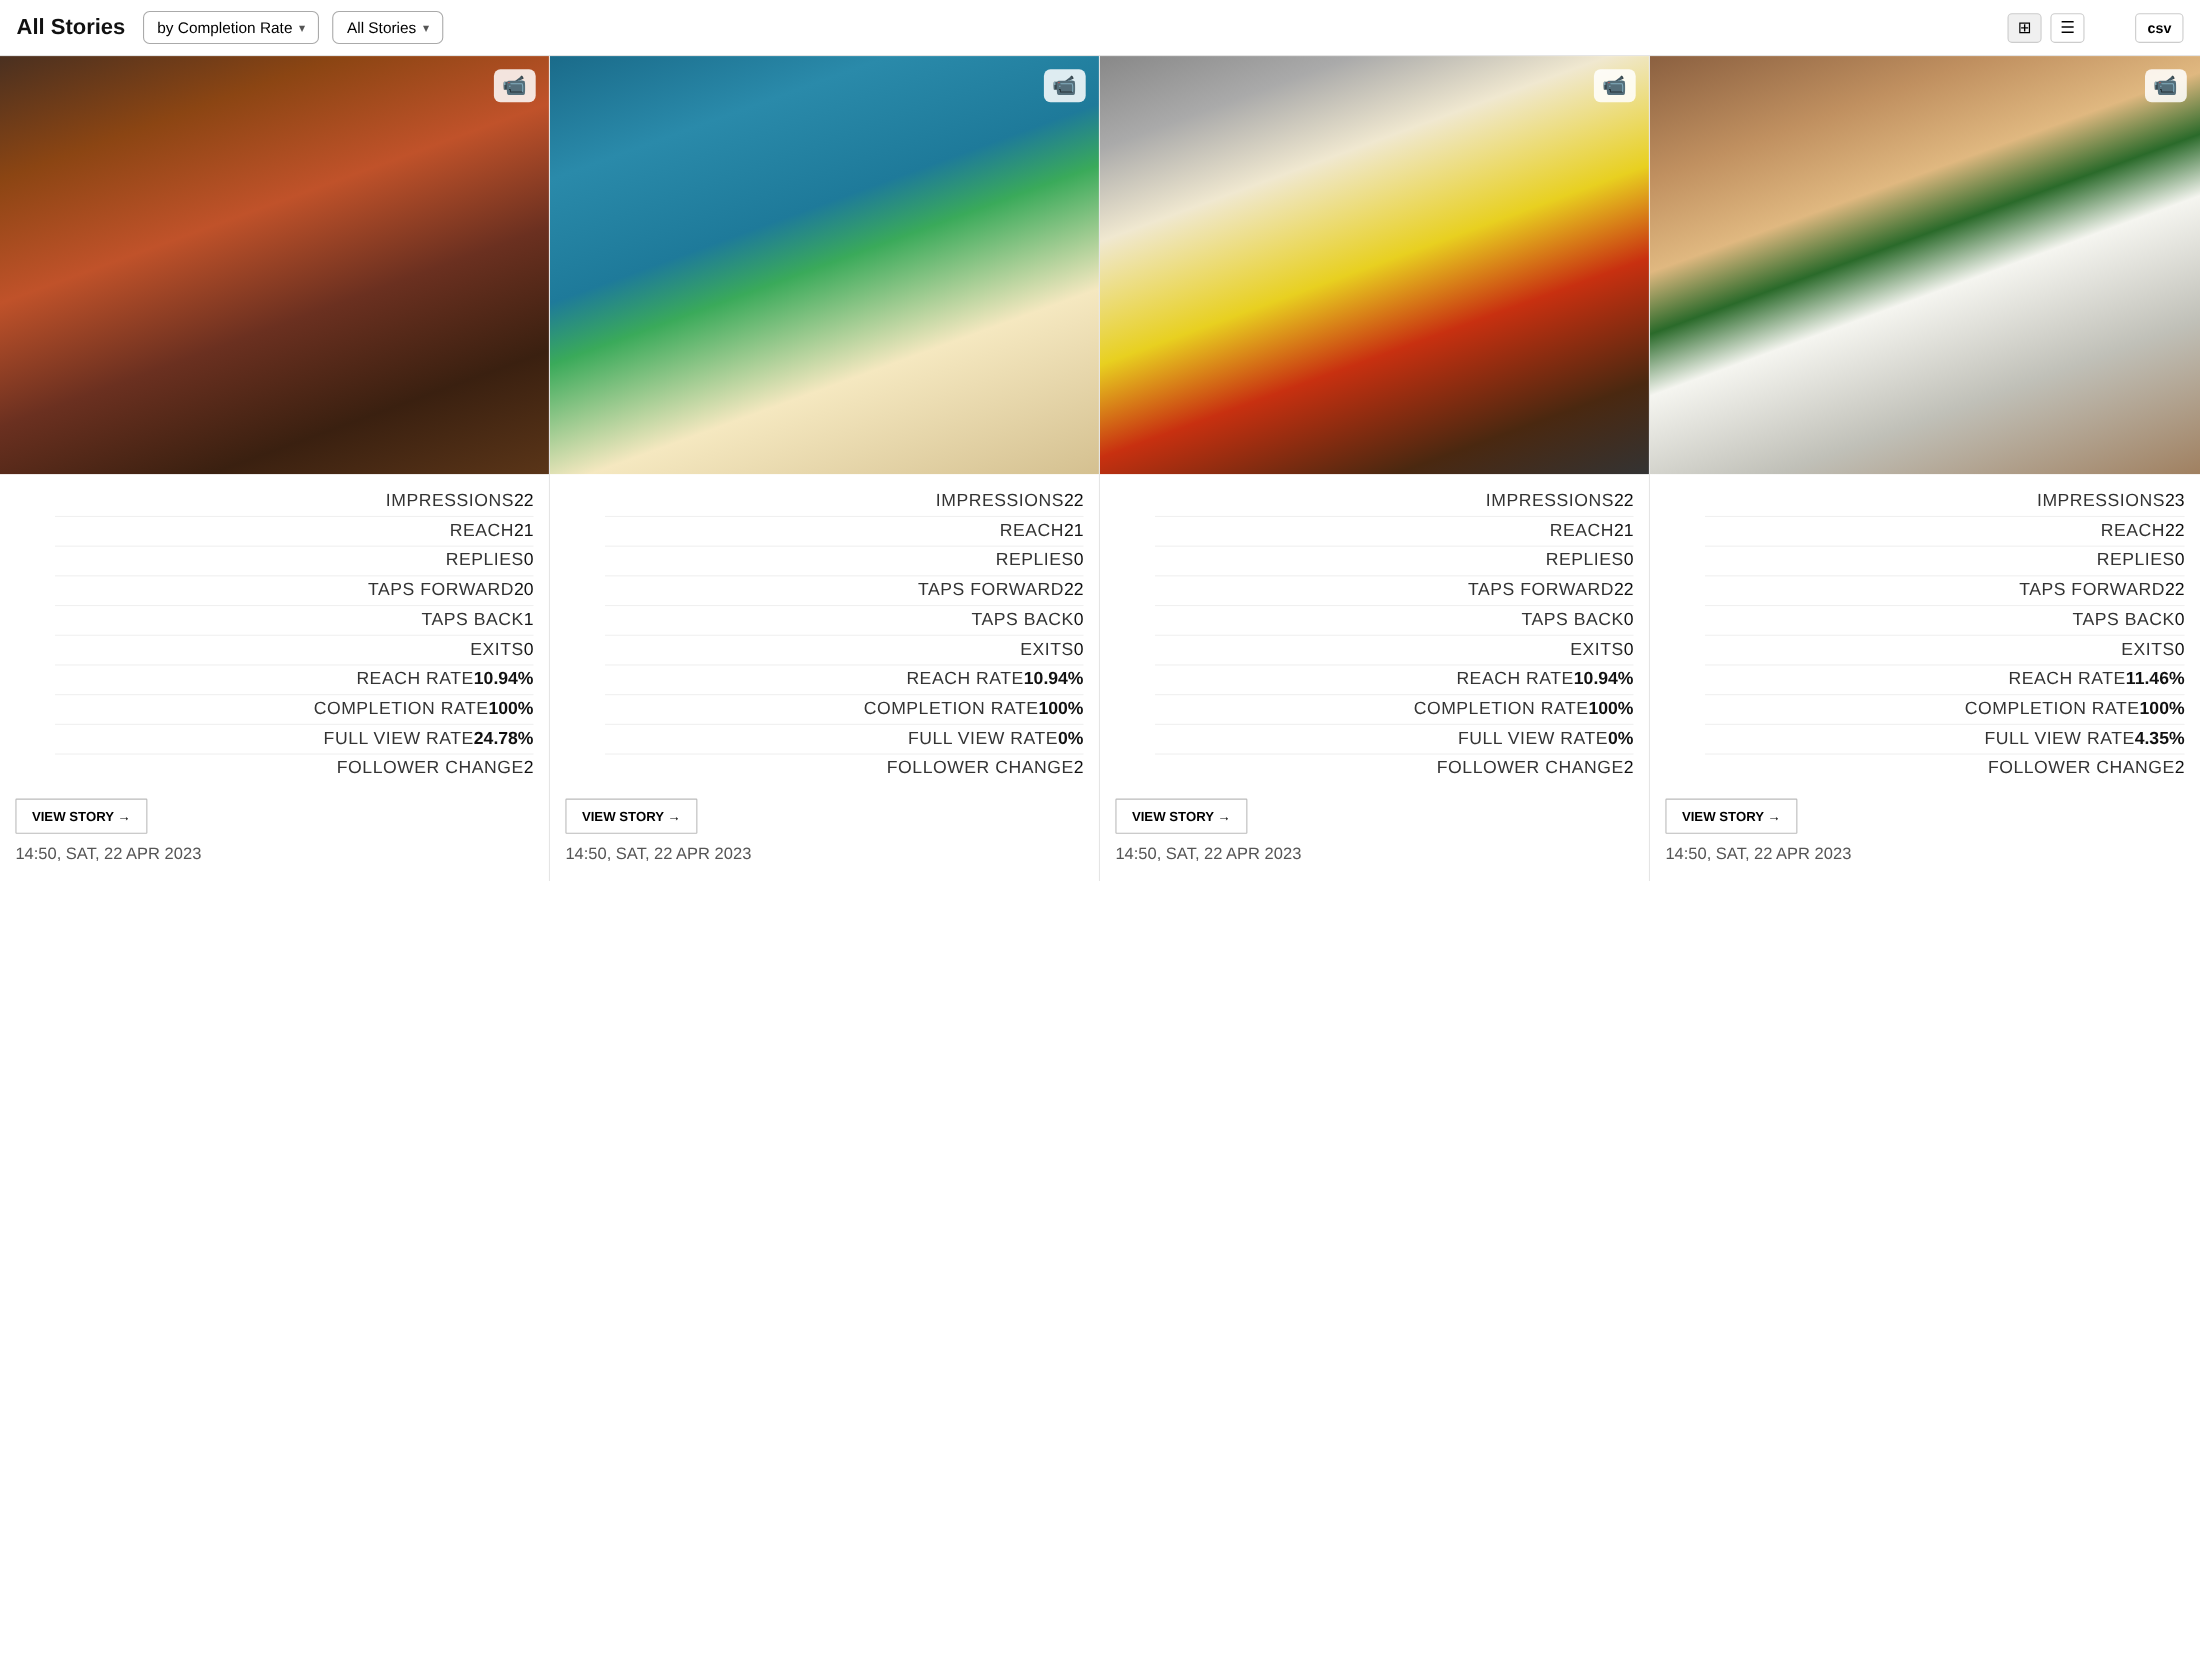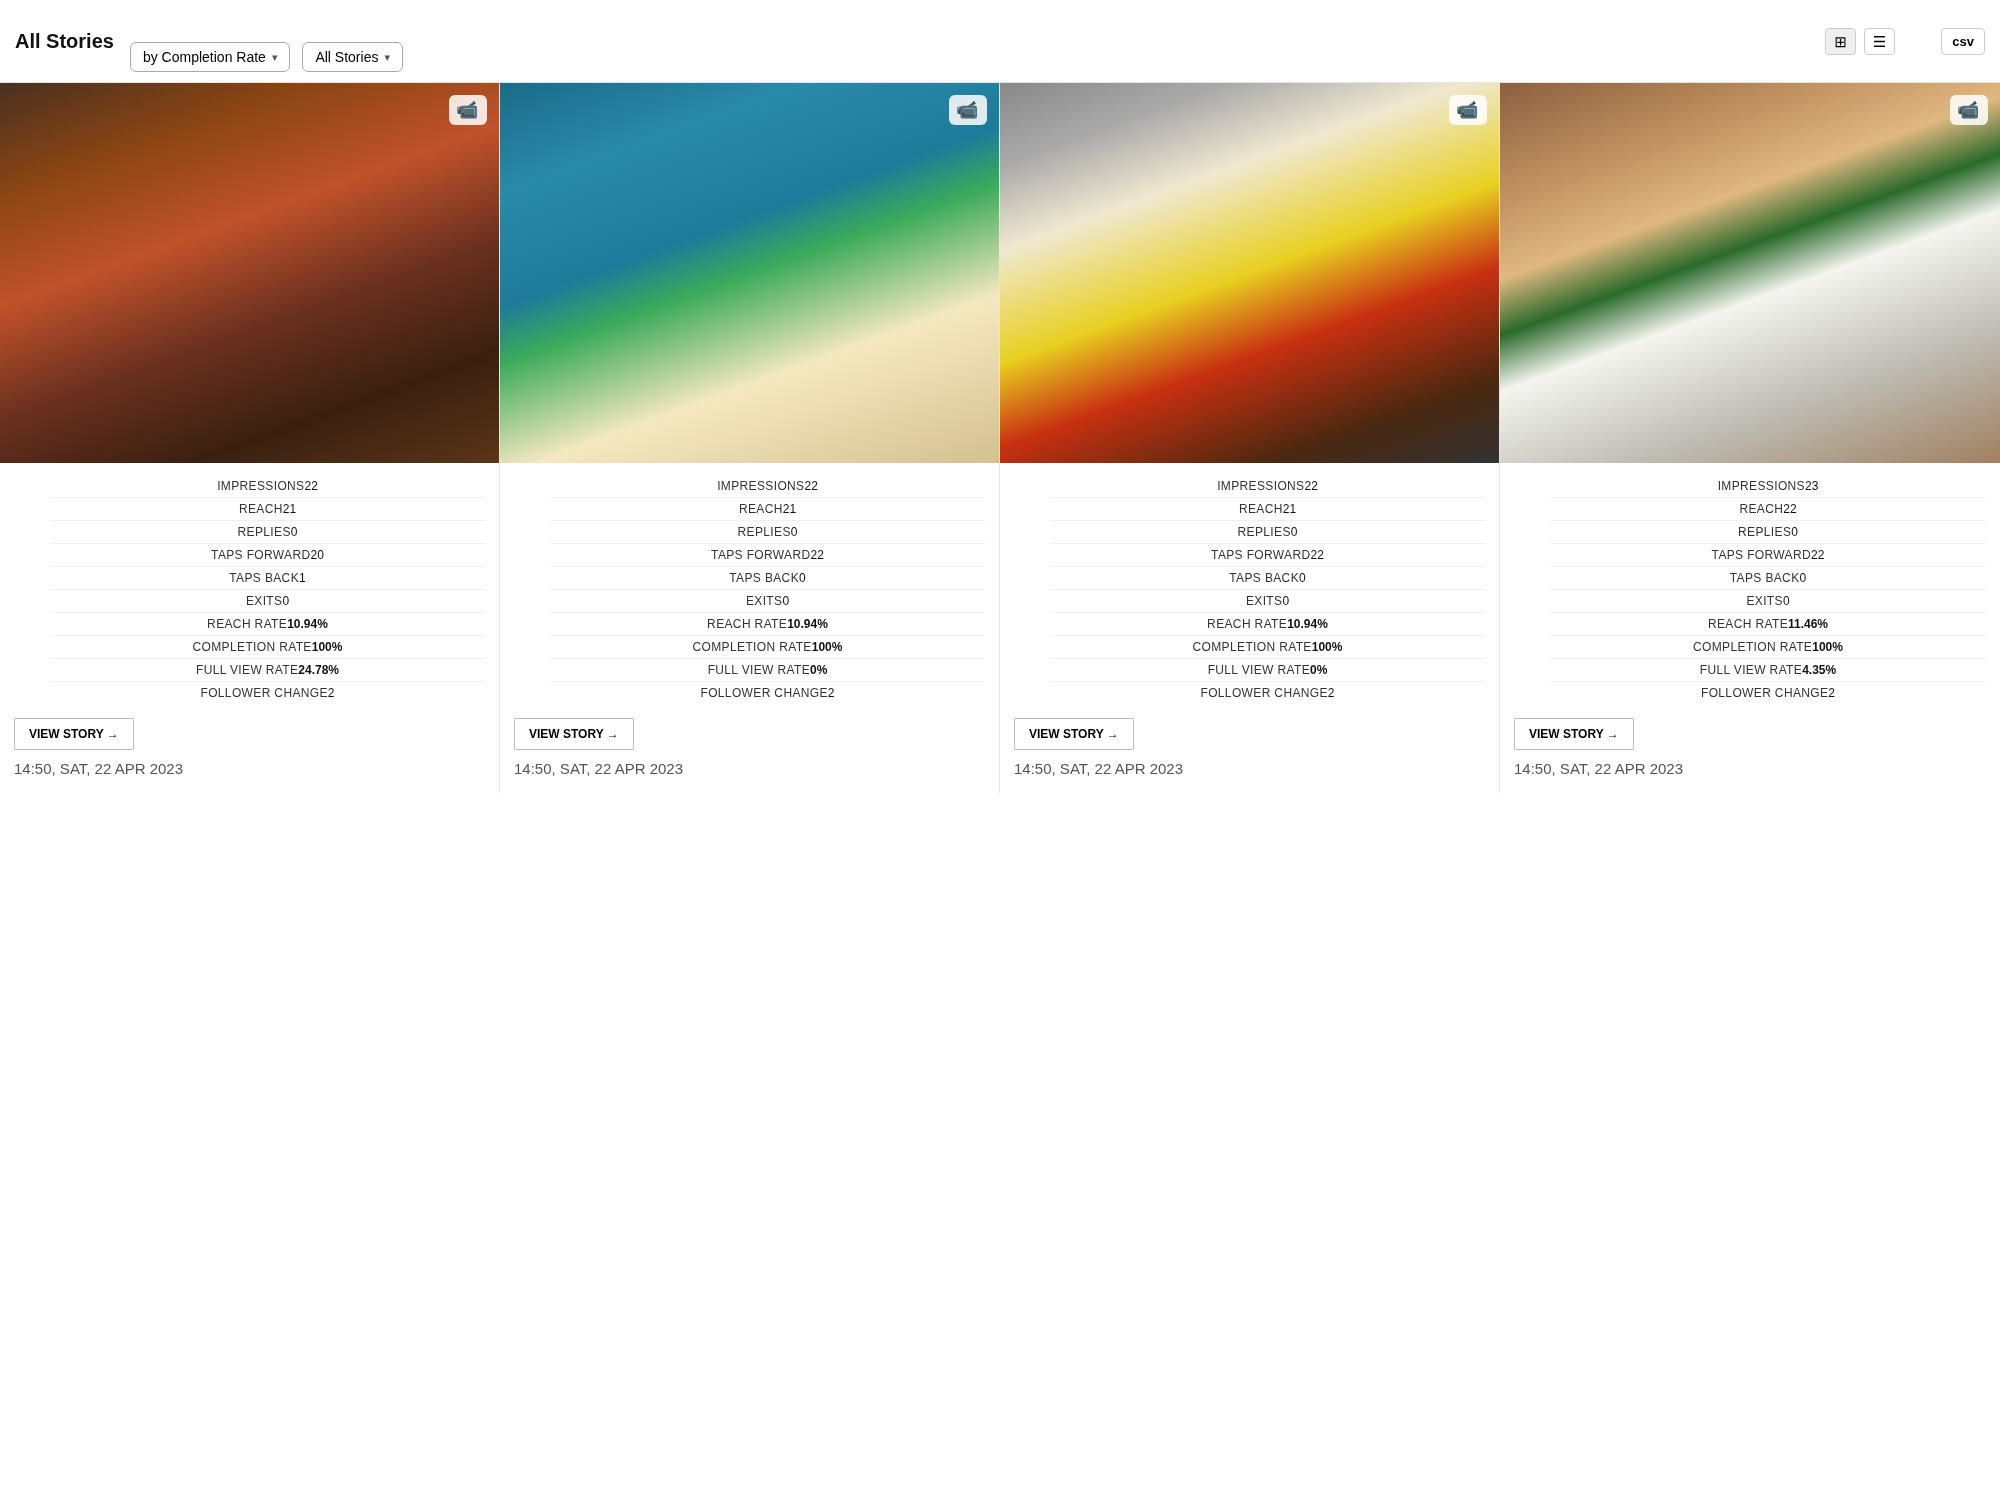--- a/index.html
+++ b/index.html
@@ -25,21 +25,20 @@
       display: flex;
       align-items: center;
       gap: 6px;
       border: 1.5px solid #aaa;
       border-radius: 6px;
       padding: 6px 12px;
       background: #fff;
       cursor: pointer;
       font-size: 14px;
       font-weight: 500;
-      margin-top: 32px;
     }
     .dropdown-btn .chevron { font-size: 11px; color: #555; }
     .header-right {
       margin-left: auto;
       display: flex;
       align-items: center;
       gap: 8px;
     }
     .view-btn {
       border: 1px solid #ccc;
@@ -87,25 +86,25 @@
       border-radius: 6px;
       padding: 4px 8px;
       font-size: 18px;
       color: #333;
     }
     .stats {
       padding: 12px 14px 0 14px;
     }
     .stat-row {
       display: flex;
-      justify-content: center;
+      justify-content: flex-end;
       align-items: center;
       padding: 4px 0;
       border-bottom: 1px solid #f0f0f0;
-      font-size: 12px;
+      font-size: 16px;
       margin-left: 36px;
     }
     .stat-row:last-child { border-bottom: none; }
     .stat-label { color: #333; font-weight: 500; letter-spacing: 0.03em; text-transform: uppercase; }
     .stat-value { font-weight: 400; color: #111; }
     .stat-value.bold { font-weight: 800; }
     .view-story-btn {
       margin: 14px 14px 4px 14px;
       border: 1.5px solid #bbb;
       border-radius: 1px;

